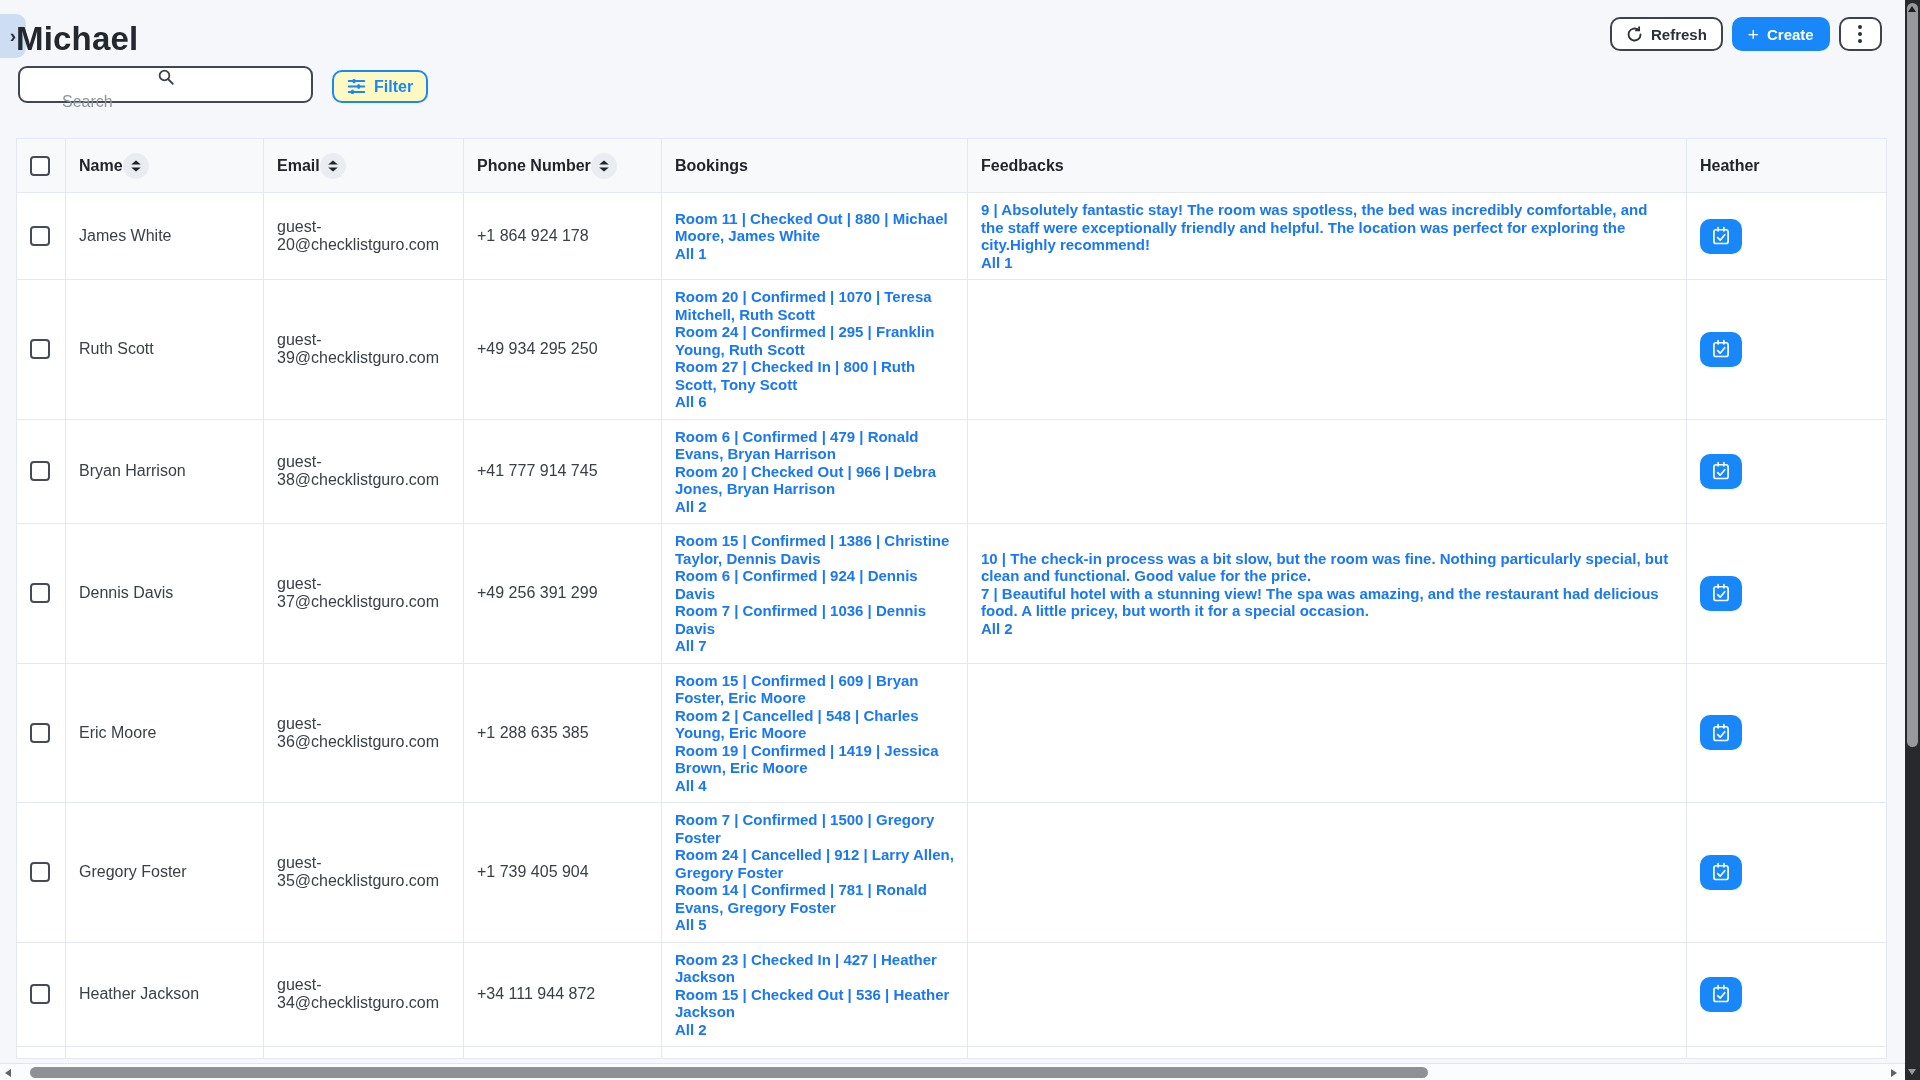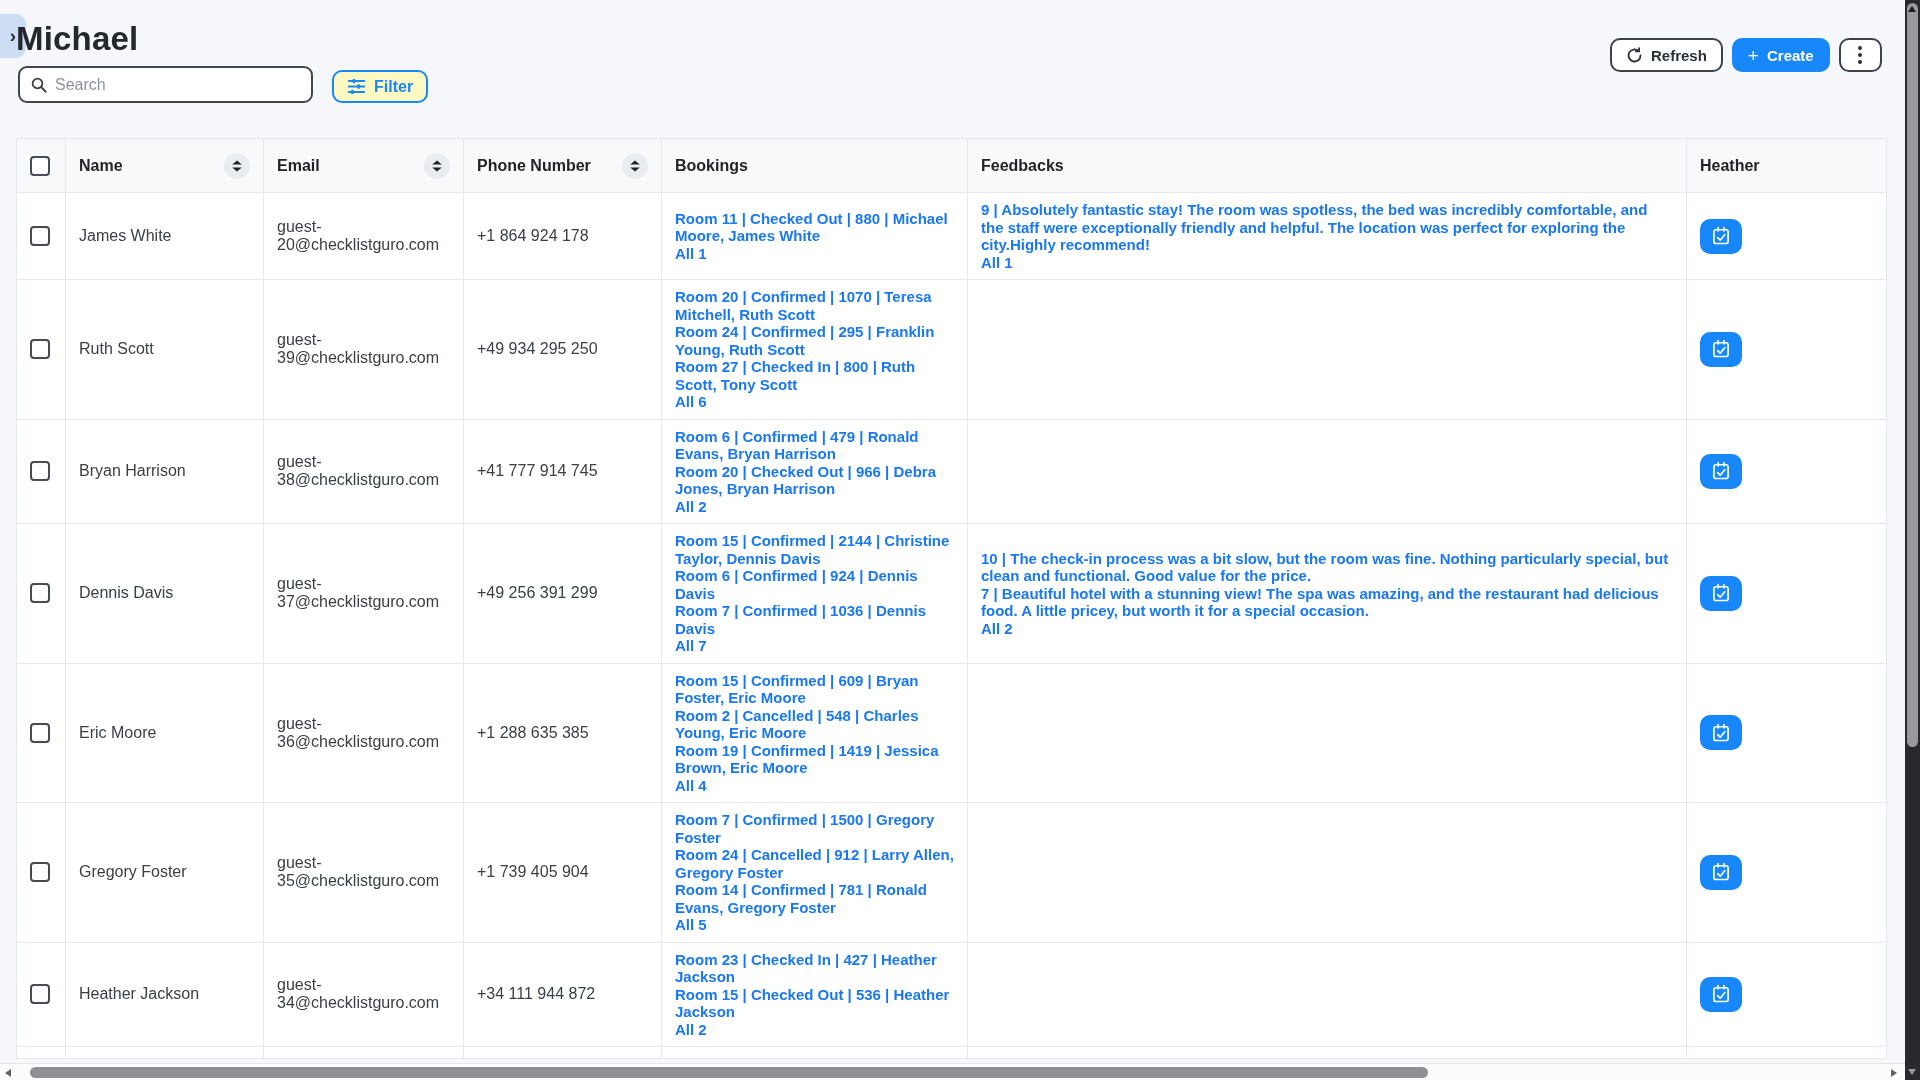--- a/index.html
+++ b/index.html
@@ -15,38 +15,38 @@
     position:absolute; left:0; top:14px; width:26px; height:44px;
     background:#cdddf3; border-radius:0 10px 10px 0;
     display:flex; align-items:center; justify-content:center;
     color:#2a2f36; font-size:19px; font-weight:700; cursor:pointer;
   }
   .page-title{
     position:absolute; left:16px; top:20px;
     font-size:33px; font-weight:700; color:#23282e; letter-spacing:.2px;
   }
   .header-actions{
-    position:absolute; top:17px; left:1610px; display:flex; align-items:center; gap:9px;margin-top:21px;
+    position:absolute; top:17px; left:1610px; display:flex; align-items:center; gap:9px;
   }
   .btn{
     display:inline-flex; align-items:center; justify-content:center; gap:8px;
     height:34px; border-radius:10px; font-size:15px; font-weight:700;
     background:#ffffff; border:2px solid #3d434c; color:#2b3038; cursor:pointer;
     padding:0 14px; white-space:nowrap;
   }
   .btn.primary{ background:#1787fa; border-color:#1787fa; color:#fff; }
   .btn.square{ width:43px; padding:0; }
   .plus-glyph{ font-size:19px; font-weight:400; line-height:1; }
   .kebab{ display:flex; flex-direction:column; gap:3px; }
   .kebab i{ width:4px; height:4px; border-radius:50%; background:#2b3038; }
   
   .search-wrap{
     position:absolute; left:18px; top:66px; width:295px; height:37px;
     background:#fff; border:2px solid #42474f; border-radius:9px;
-    display:flex; align-items:center; padding:0 10px; gap:7px;
+    display:flex; align-items:center; padding:0 10px; gap:7px;flex-direction:column;
   }
   .search-wrap input{
     border:none; outline:none; flex:1; font-size:16px; color:#343a40;
     font-family:"Liberation Sans", sans-serif; background:transparent;
   }
   .search-wrap input::placeholder{ color:#8d939c; }
   .filter-btn{
     position:absolute; left:332px; top:70px; height:33px;
     display:inline-flex; align-items:center; gap:8px; padding:0 13px;
     background:#fef9c3; border:2px solid #1787fa; border-radius:10px;
@@ -56,21 +56,21 @@
   .table-viewport{
     position:absolute; left:16px; top:138px; width:1871px; height:925px;
     overflow:hidden;
   }
   table{ border-collapse:collapse; table-layout:fixed; width:1870px; background:#fff; }
   th, td{ border:1px solid #e4e8f0; }
   thead th{
     background:#f8f9fb; height:54px; padding:0 13px;
     font-size:16px; font-weight:700; color:#212529; text-align:left;
   }
-  .th-flex{ display:flex; align-items:center; justify-content:space-between; }
+  .th-flex{ display:flex; align-items:center; }
   .sort-badge{
     width:26px; height:26px; border-radius:50%; background:#e9edf2;
     display:inline-flex; align-items:center; justify-content:center; cursor:pointer; flex:0 0 auto;
   }
   tbody td{
     padding:8px 13px; vertical-align:middle;
     font-size:16px; line-height:18px; color:#3b4046; background:#fff;
     overflow-wrap:break-word;
   }
   .cb{
@@ -309,21 +309,21 @@
   </tr>
 
   <tr>
     <td>
       <span class="cb"></span>
     </td>
     <td><span>Dennis Davis</span></td>
     <td><span>guest-37@checklistguro.com</span></td>
     <td><span>+49 256 391 299</span></td>
     <td class="links">
-            <div>Room 15 | Confirmed | 2144 | Christine Taylor, Dennis Davis</div>
+            <div>Room 15 | Confirmed | 1386 | Christine Taylor, Dennis Davis</div>
             <div>Room 6 | Confirmed | 924 | Dennis Davis</div>
             <div>Room 7 | Confirmed | 1036 | Dennis Davis</div>
             <div>All 7</div>
           </td>
     <td class="links">
             <div>10 | The check-in process was a bit slow, but the room was fine. Nothing particularly special, but clean and functional. Good value for the price.</div>
             <div>7 | Beautiful hotel with a stunning view! The spa was amazing, and the restaurant had delicious food. A little pricey, but worth it for a special occasion.</div>
             <div>All 2</div>
           </td>
     <td>

